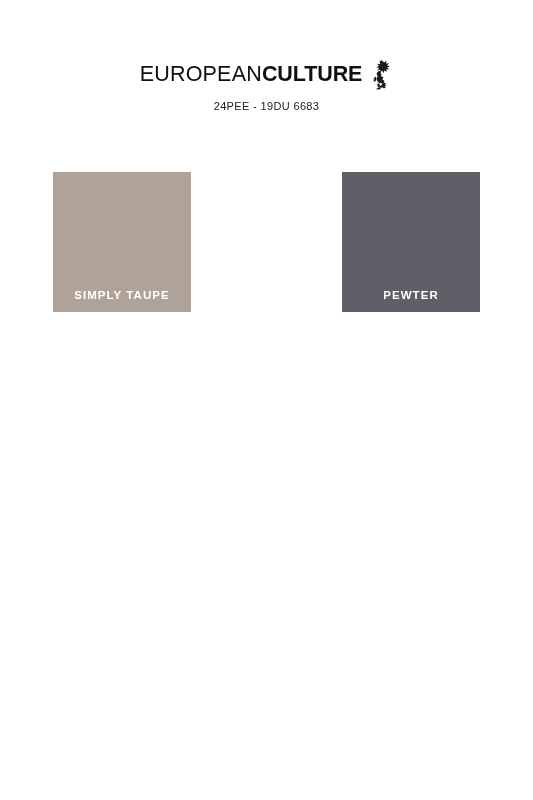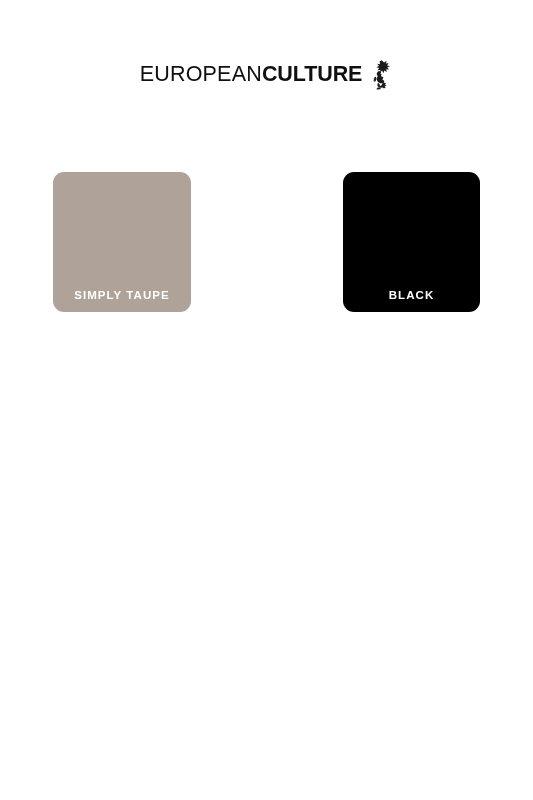--- a/index.html
+++ b/index.html
@@ -93,21 +93,20 @@
     justify-content: space-between;
   }
 
   .swatch {
     position: relative;
     height: 140px;
     display: flex;
     align-items: flex-end;
     justify-content: center;
     box-sizing: border-box;
-    border-radius: 11px;
   }
 
   .swatch-0 { width: 138px; }
   .swatch-1 { width: 137px; }
   .swatch-2 { width: 138px; }
 
   .swatch-label {
     font-family: "Liberation Sans", sans-serif;
     font-size: 11.5px;
     font-weight: 700;
@@ -144,28 +143,29 @@
             <path d="M14.8 23.6 L17.2 24.6 L15.8 26.0 L17.6 26.6 L15.5 27.8 L17.0 29.0 L14.4 29.2 L12.4 27.4 L12.9 25.0 Z"></path>
 
             <path d="M9.0 24.0 C8.0 25.2 8.2 27.0 9.4 28.1 C10.6 29.2 12.5 29.1 13.5 27.9 L13.0 26.3 L11.0 26.9 L10.5 25.0 Z"></path>
 
             <path d="M8.8 28.6 L7.2 30.2 L9.6 30.5 L11.8 29.9 L11.2 28.6 Z"></path>
           </g>
         </svg>
       </span>
     </div>
 
+    <div class="brand-subtitle">24PEE - 19DU 6683</div>
   </div>
 
   <div class="swatch-row">
 
     <div class="swatch swatch-0" style="background-color: rgb(175, 162, 152);">
       <span class="swatch-label" style="color: rgb(255, 255, 255);">SIMPLY TAUPE</span>
     </div>
 
-    <div class="swatch swatch-1" style="background-color: rgb(0, 0, 0);">
-      <span class="swatch-label" style="color: rgb(255, 255, 255);">BLACK</span>
+
+    <div class="swatch swatch-2" style="background-color: rgb(95, 95, 103);">
+      <span class="swatch-label" style="color: rgb(255, 255, 255);">PEWTER</span>
     </div>
-
 
   </div>
 
 </div>
 
 </body></html>

